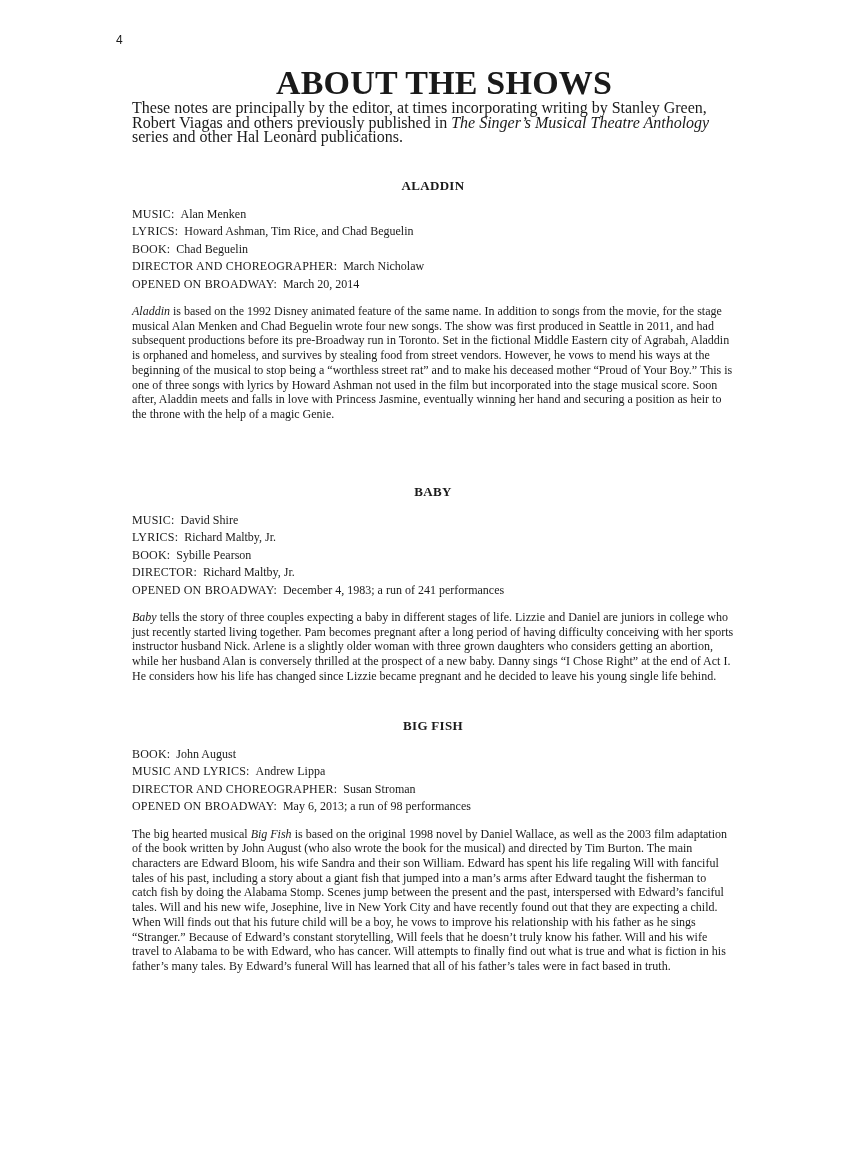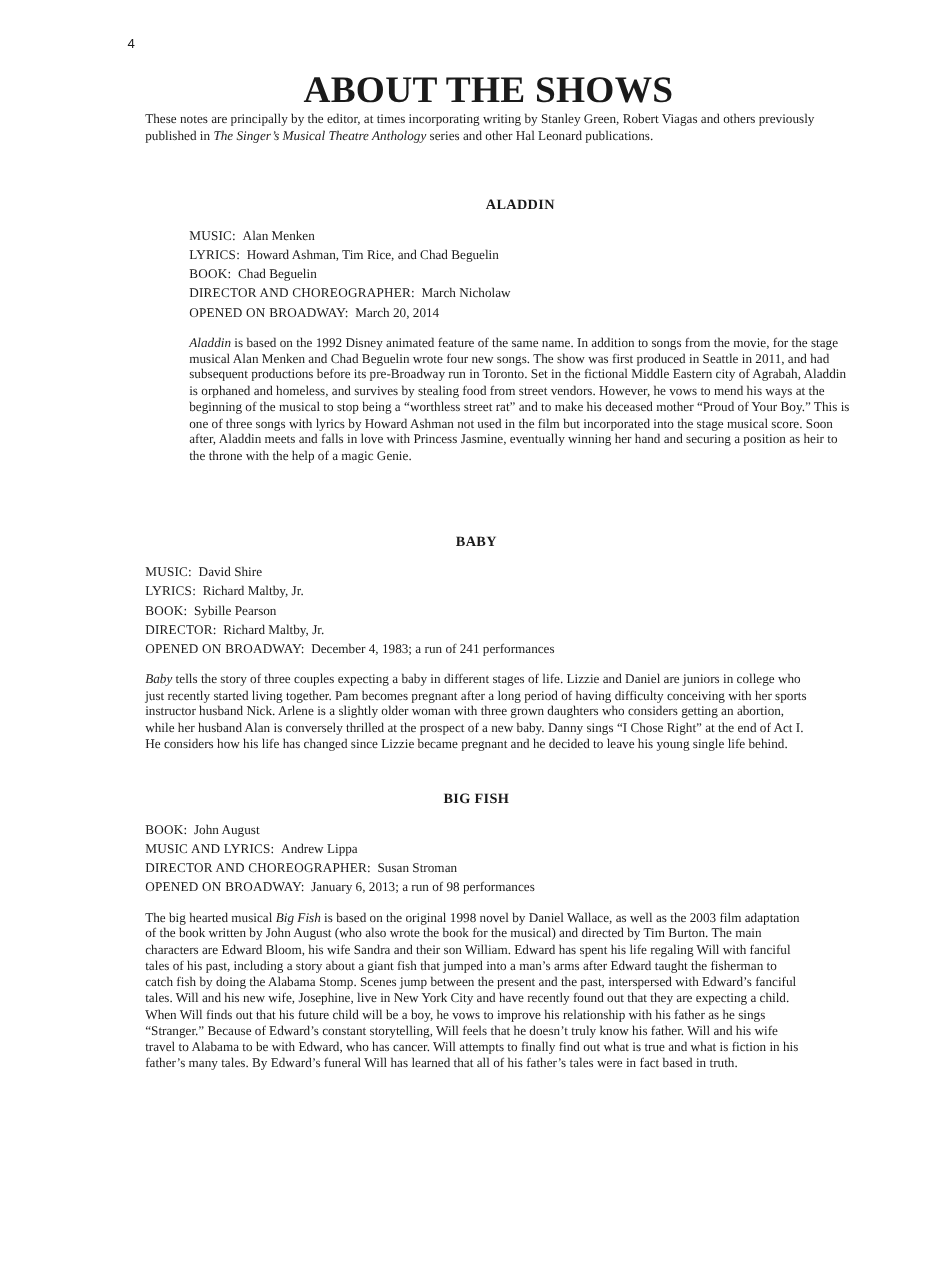--- a/index.html
+++ b/index.html
@@ -32,21 +32,21 @@
       font-weight: bold;
       font-size: 34px;
       letter-spacing: 0.2px;
       margin: 12px;
     }
     .intro {
       position: absolute;
       left: 132px;
       top: 101px;
       width: 610px;
-      font-size: 12px;
+      font-size: 16px;
       line-height: 14.5px;
       margin: 0;
     }
     .section {
       position: absolute;
       left: 132px;
       width: 602px;
     }
     .section-title {
       text-align: center;
@@ -72,21 +72,21 @@
     .credit-value {
       margin-left: 6px;
     }
     .desc {
       margin: 11px 0 0 0;
       font-size: 12px;
       line-height: 14.7px;
     }
     .desc i { font-style: italic; }
     .desc b { font-weight: normal; }
-    #sec-aladdin { top: 178px; margin-left: 40px; }
+    #sec-aladdin { top: 178px; }
     #sec-baby { top: 458px; margin-top: 26px; }
     #sec-bigfish { top: 718px; }
   </style>
 </head>
 <body>
 
 <div class="page-number">4</div>
 
 <h1 class="page-title">ABOUT THE SHOWS</h1>
 
@@ -115,16 +115,16 @@
   </ul>
   <p class="desc"><i>Baby</i><span> tells the story of three couples expecting a baby in different stages of life. Lizzie and Daniel are juniors in college who just recently started living together. Pam becomes pregnant after a long period of having difficulty conceiving with her sports instructor husband Nick. Arlene is a slightly older woman with three grown daughters who considers getting an abortion, while her husband Alan is conversely thrilled at the prospect of a new baby. Danny sings </span><b>“I Chose Right”</b><span> at the end of Act I. He considers how his life has changed since Lizzie became pregnant and he decided to leave his young single life behind.</span></p>
 </section>
 
 <section class="section" id="sec-bigfish">
   <h2 class="section-title">BIG FISH</h2>
   <ul class="credits">
     <li class="credit-row"><span class="credit-label">BOOK:</span><span class="credit-value">John August</span></li>
     <li class="credit-row"><span class="credit-label">MUSIC AND LYRICS:</span><span class="credit-value">Andrew Lippa</span></li>
     <li class="credit-row"><span class="credit-label">DIRECTOR AND CHOREOGRAPHER:</span><span class="credit-value">Susan Stroman</span></li>
-    <li class="credit-row"><span class="credit-label">OPENED ON BROADWAY:</span><span class="credit-value">January 6, 2013; a run of 98 performances</span></li>
+    <li class="credit-row"><span class="credit-label">OPENED ON BROADWAY:</span><span class="credit-value">May 6, 2013; a run of 98 performances</span></li>
   </ul>
   <p class="desc"><span>The big hearted musical </span><i>Big Fish</i><span> is based on the original 1998 novel by Daniel Wallace, as well as the 2003 film adaptation of the book written by John August (who also wrote the book for the musical) and directed by Tim Burton. The main characters are Edward Bloom, his wife Sandra and their son William. Edward has spent his life regaling Will with fanciful tales of his past, including a story about a giant fish that jumped into a man’s arms after Edward taught the fisherman to catch fish by doing the Alabama Stomp. Scenes jump between the present and the past, interspersed with Edward’s fanciful tales. Will and his new wife, Josephine, live in New York City and have recently found out that they are expecting a child. When Will finds out that his future child will be a boy, he vows to improve his relationship with his father as he sings </span><b>“Stranger.”</b><span> Because of Edward’s constant storytelling, Will feels that he doesn’t truly know his father. Will and his wife travel to Alabama to be with Edward, who has cancer. Will attempts to finally find out what is true and what is fiction in his father’s many tales. By Edward’s funeral Will has learned that all of his father’s tales were in fact based in truth.</span></p>
 </section>
 
 </body></html>

